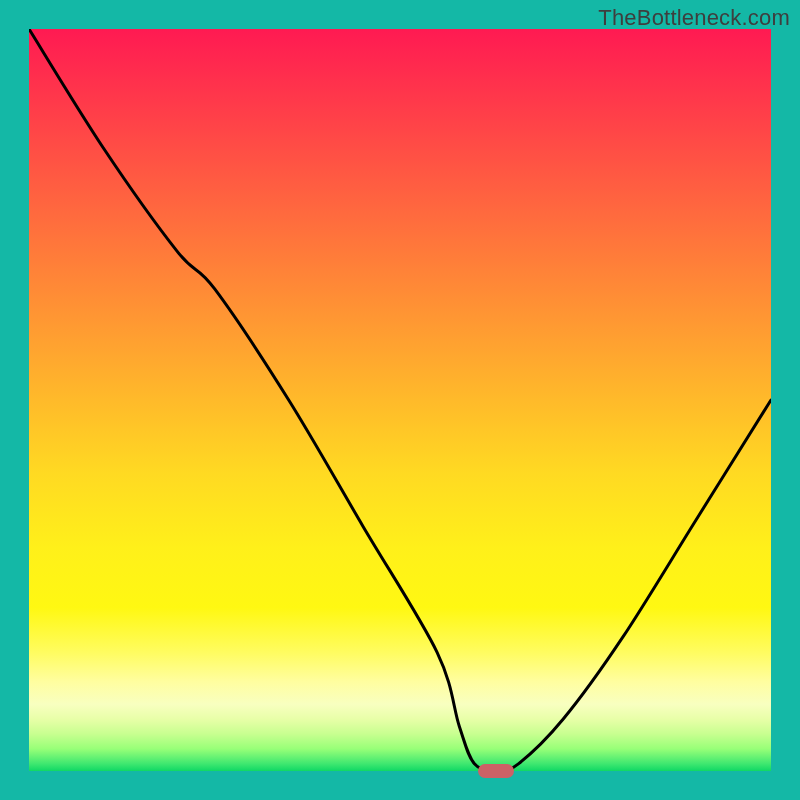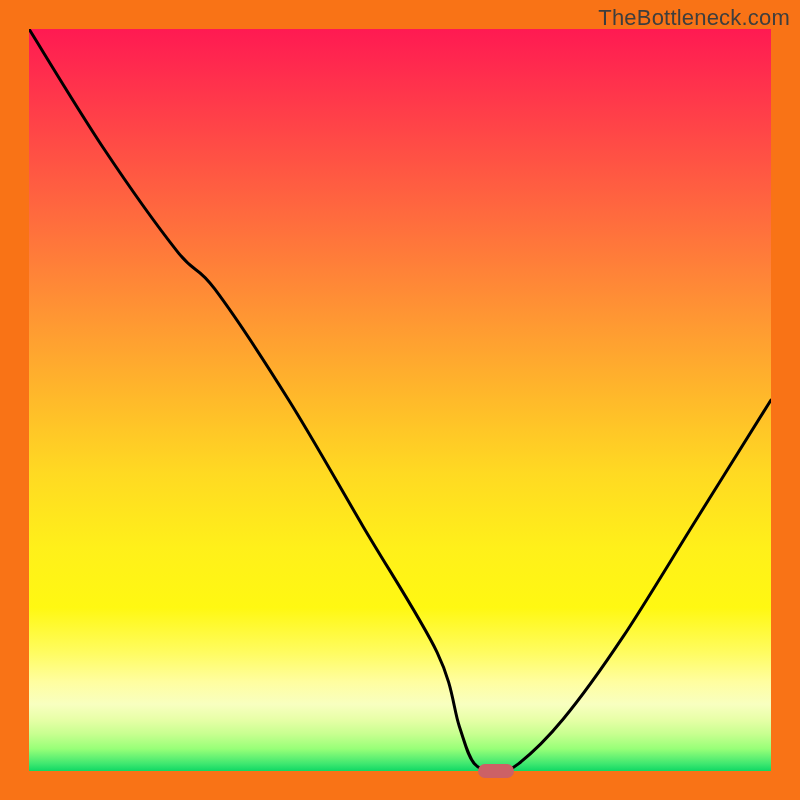--- a/index.html
+++ b/index.html
@@ -7,21 +7,21 @@
     padding: 0;
     width: 800px;
     height: 800px;
     background: #000;
     overflow: hidden;
   }
   .chart-container {
     position: relative;
     width: 800px;
     height: 800px;
-    background: #f97316;
+    background: #14b8a6;
   }
   .plot-area {
     position: absolute;
     left: 29px;
     top: 29px;
     width: 742px;
     height: 742px;
     background: linear-gradient(to bottom,
       #ff1a52 0%,
       #ff3a4a 10%,

